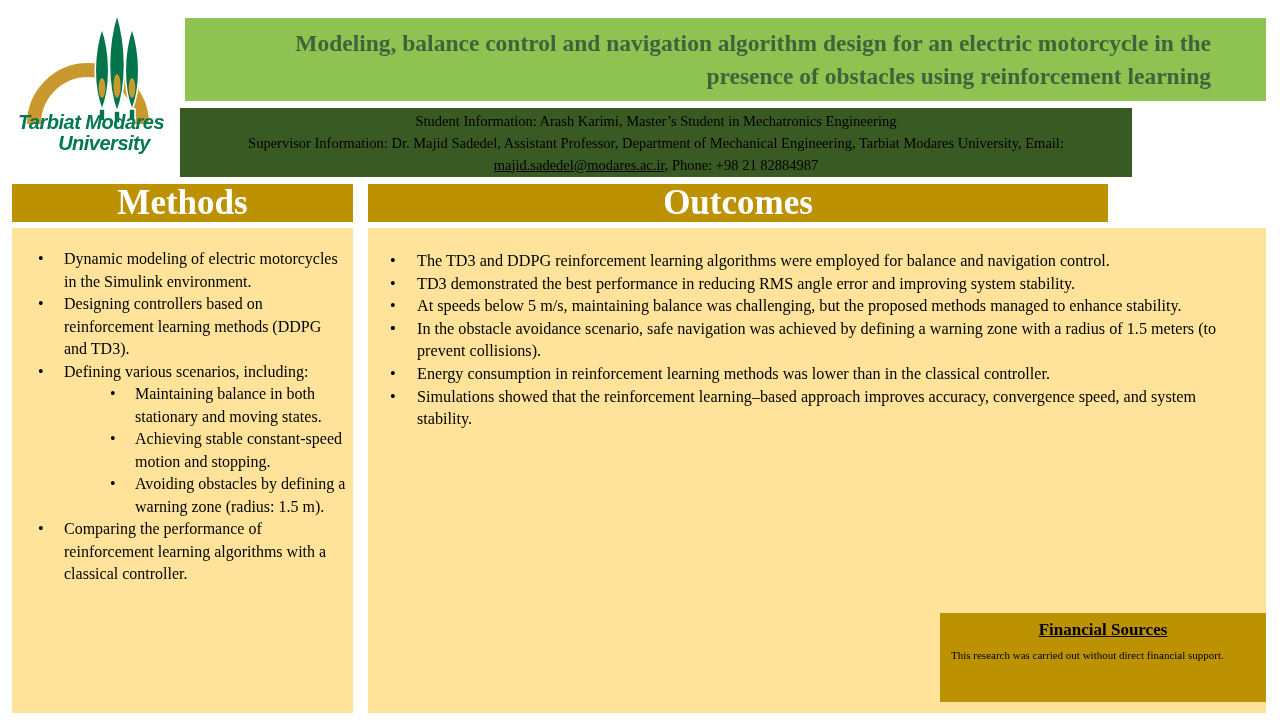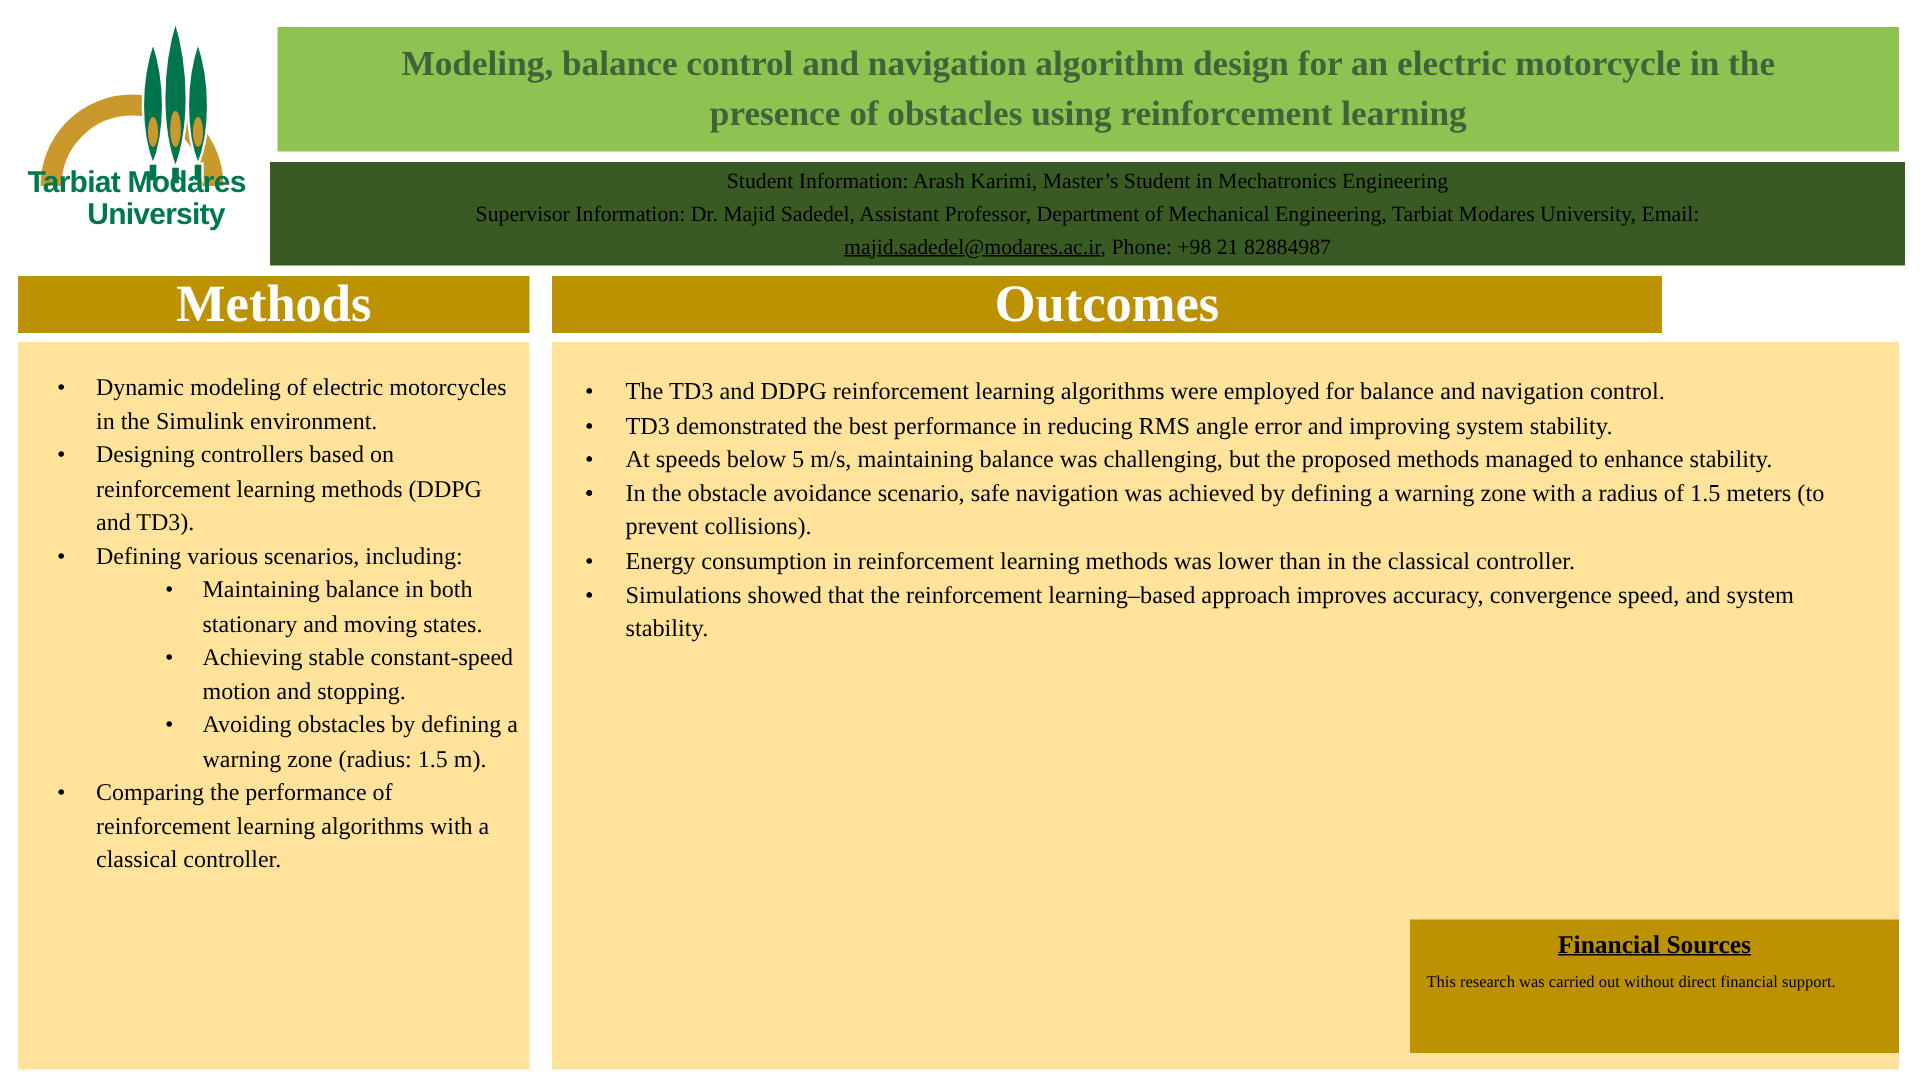--- a/index.html
+++ b/index.html
@@ -4,43 +4,43 @@
 <style>
   html,body { margin:0; padding:0; }
   body {
     width:1280px; height:720px; position:relative; overflow:hidden;
     background:#ffffff;
     font-family:"Liberation Serif", serif;
     color:#000;
   }
 
   
-  .logo-block { position:absolute; left:0; top:0; width:182px; height:178px; background:#fff; }
+  .logo-block { position:absolute; left:0; top:0; width:182px; height:178px; background:#fff;font-style:italic; }
   .logo-svg  { position:absolute; left:16px; top:6px; }
   .logo-text {
     position:absolute; left:0; top:112px; width:182px;
     font-family:"Liberation Sans", sans-serif; font-weight:bold;
     color:#00784e; font-size:20px; line-height:21px; letter-spacing:-0.5px;
     text-align:center;
   }
   .logo-text .l2 { padding-left:26px; }
 
   
   .title-bar {
     position:absolute; left:185px; top:18px; width:1081px; height:83px;
     background:#8ec351; display:flex; align-items:center; justify-content:center;
   }
   .title-bar h1 {
-    margin:0; padding:0 55px; text-align:center;
+    margin:0; padding:0 55px; text-align:right;
     font-size:23.5px; line-height:33px; font-weight:bold; color:#40633c;
   }
 
   
   .info-bar {
-    position:absolute; left:180px; top:108px; width:1090px; height:69px;
+    position:absolute; left:180px; top:108px; width:952px; height:69px;
     background:#3a5a24; color:#000;
     font-size:14.5px; line-height:22px; text-align:center;
     display:flex; flex-direction:column; justify-content:center;
   }
   .info-bar .email { text-decoration:underline; color:#000; }
 
   
   .col-header {
     position:absolute; top:184px; height:38px; background:#bc9202;
     color:#fff; font-weight:bold; font-size:35px;

